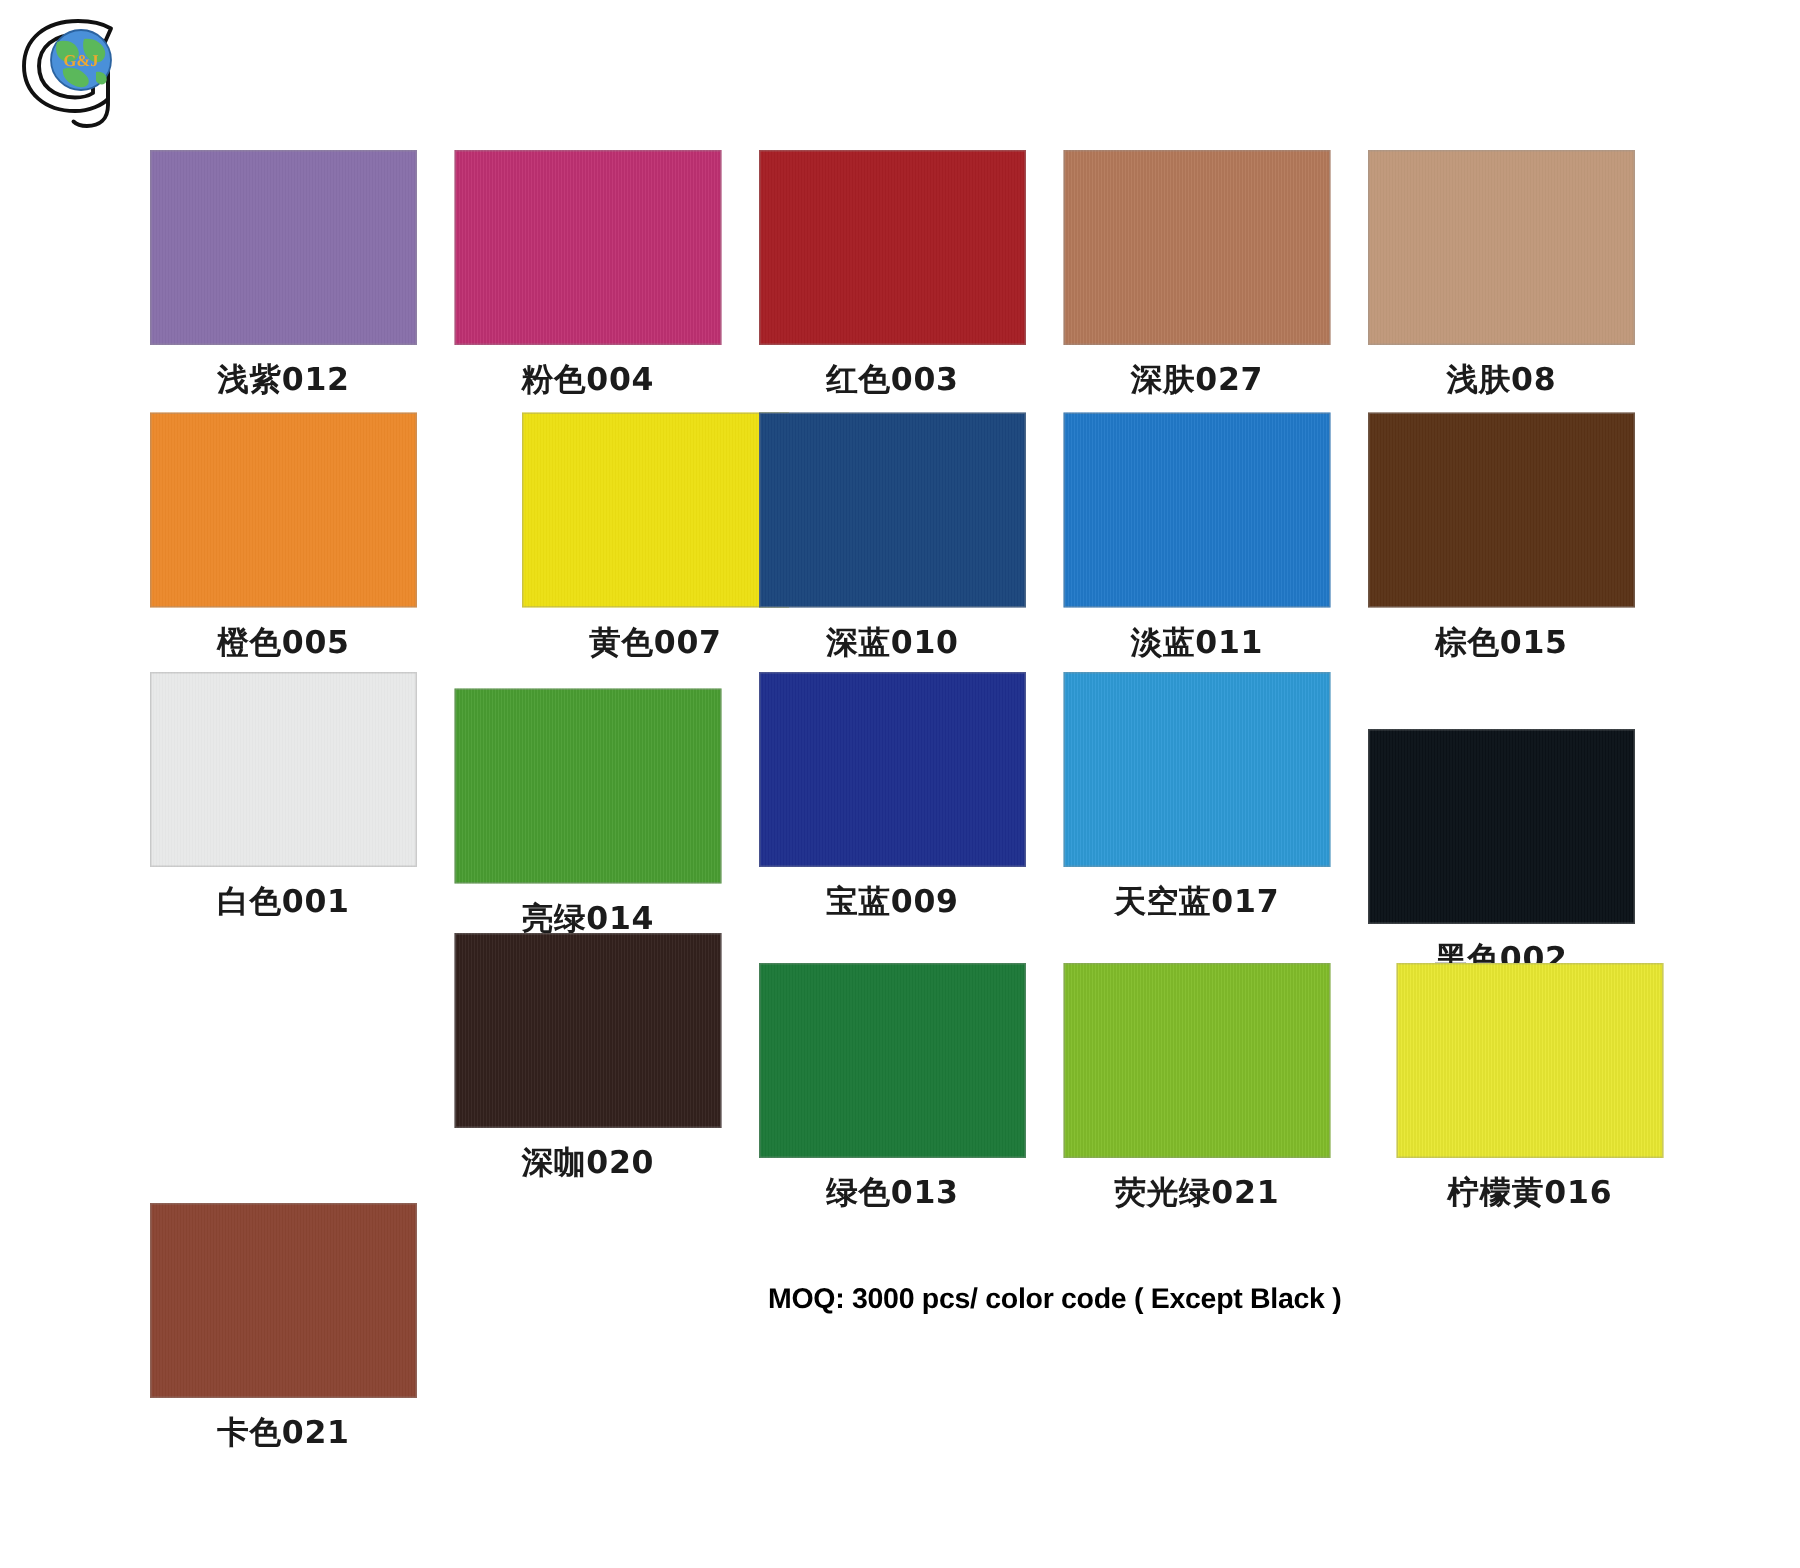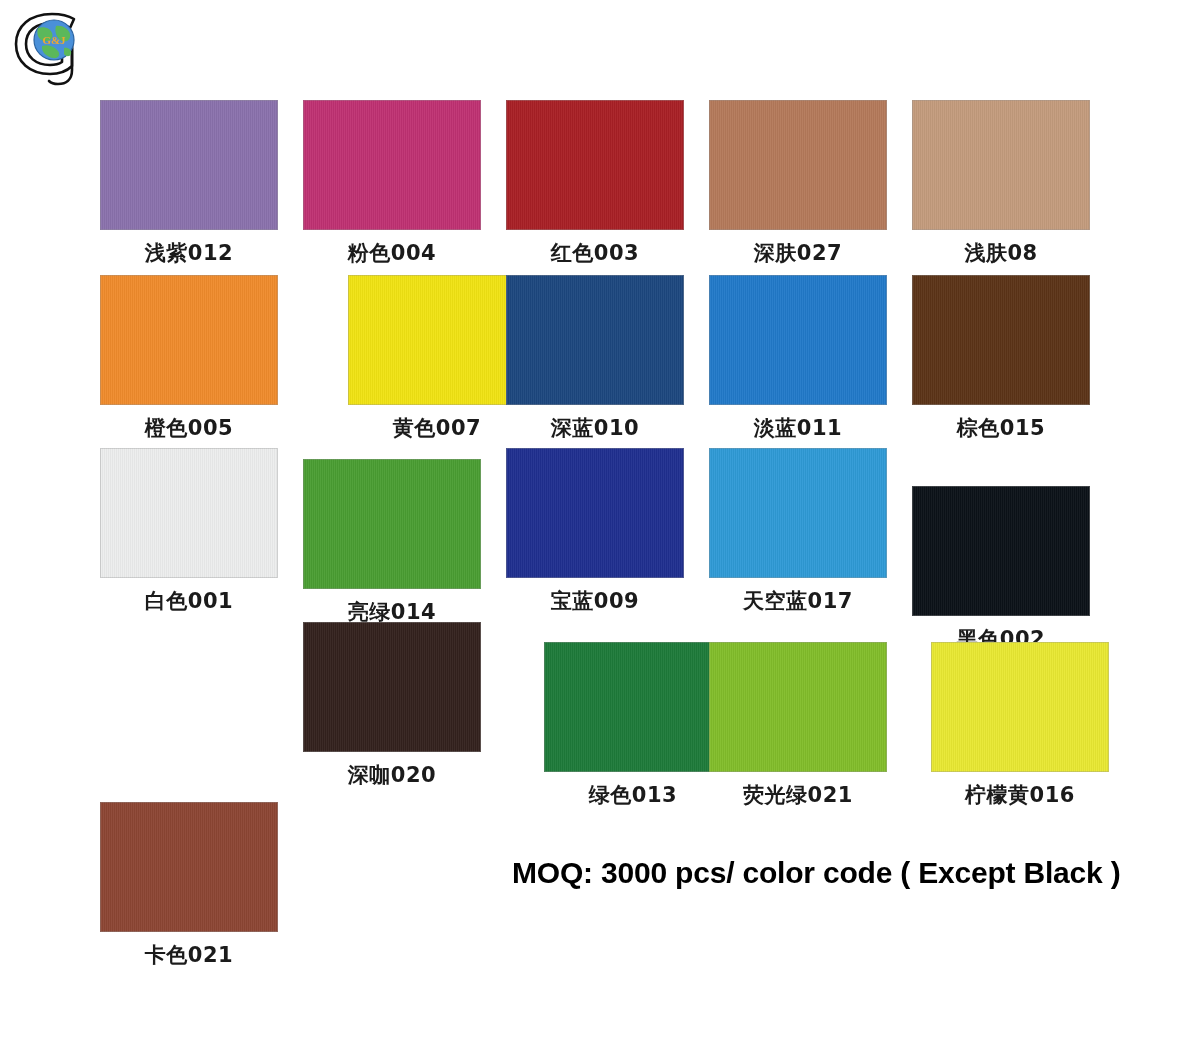--- a/index.html
+++ b/index.html
@@ -59,21 +59,21 @@
     color: #1b1b1b;
     white-space: nowrap;
     font-family: "DejaVu Sans", "Liberation Sans", sans-serif;
   }
 
   
   #moq {
     position: absolute;
     left: 512px;
     top: 856px;
-    font-size: 30px;
+    font-size: 19px;
     font-weight: 700;
     color: #000;
     white-space: nowrap;
     font-family: "Liberation Sans", "DejaVu Sans", sans-serif;
     letter-spacing: -0.2px;
   }
 </style>
 </head>
 <body>
 
@@ -153,21 +153,21 @@
       <div class="label">天空蓝017</div>
     </div>
     <div class="cell" style="left: 912px; top: 448px; margin-top: 38px;">
       <div class="swatch" style="background-color: rgb(11, 18, 24);"></div>
       <div class="label">黑色002</div>
     </div>
     <div class="cell" style="left: 303px; top: 622px;">
       <div class="swatch" style="background-color: rgb(51, 33, 29);"></div>
       <div class="label">深咖020</div>
     </div>
-    <div class="cell" style="left: 506px; top: 642px; margin-left: 38px;">
+    <div class="cell" style="left: 506px; top: 642px;">
       <div class="swatch" style="background-color: rgb(29, 122, 57);"></div>
       <div class="label">绿色013</div>
     </div>
     <div class="cell" style="left: 709px; top: 642px;">
       <div class="swatch" style="background-color: rgb(130, 189, 42);"></div>
       <div class="label">荧光绿021</div>
     </div>
     <div class="cell" style="left: 912px; top: 642px; margin-left: 19px;">
       <div class="swatch" style="background-color: rgb(232, 232, 50);"></div>
       <div class="label">柠檬黄016</div>

